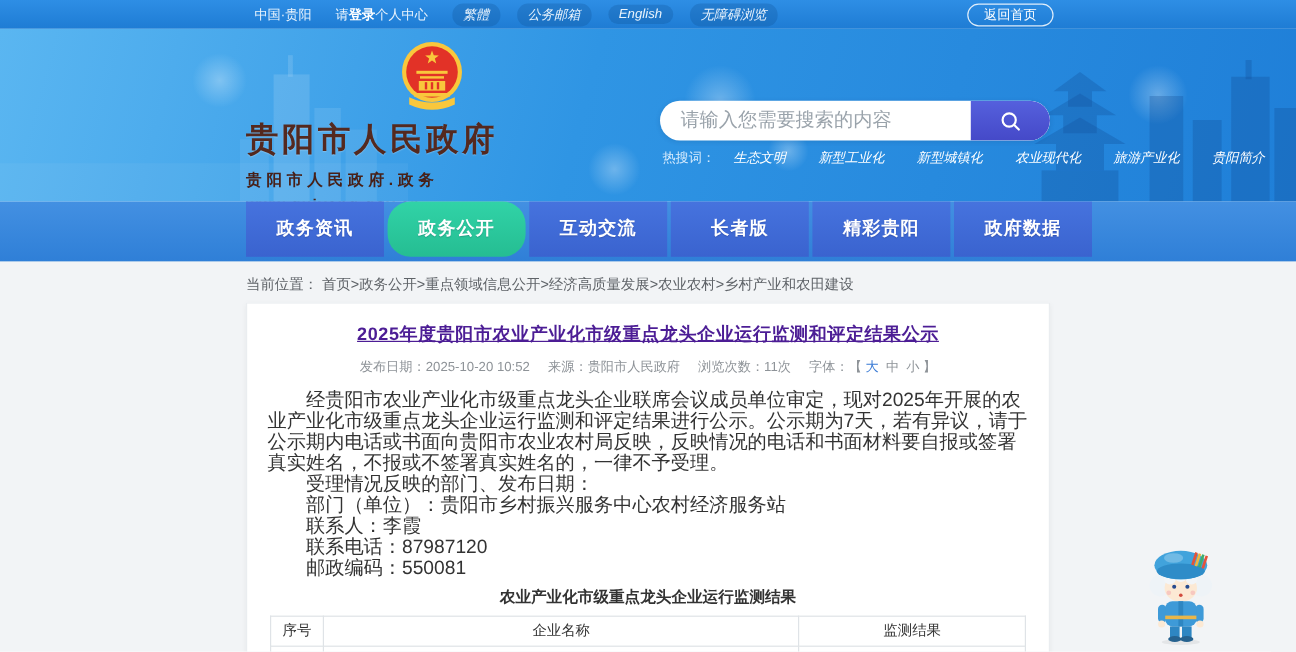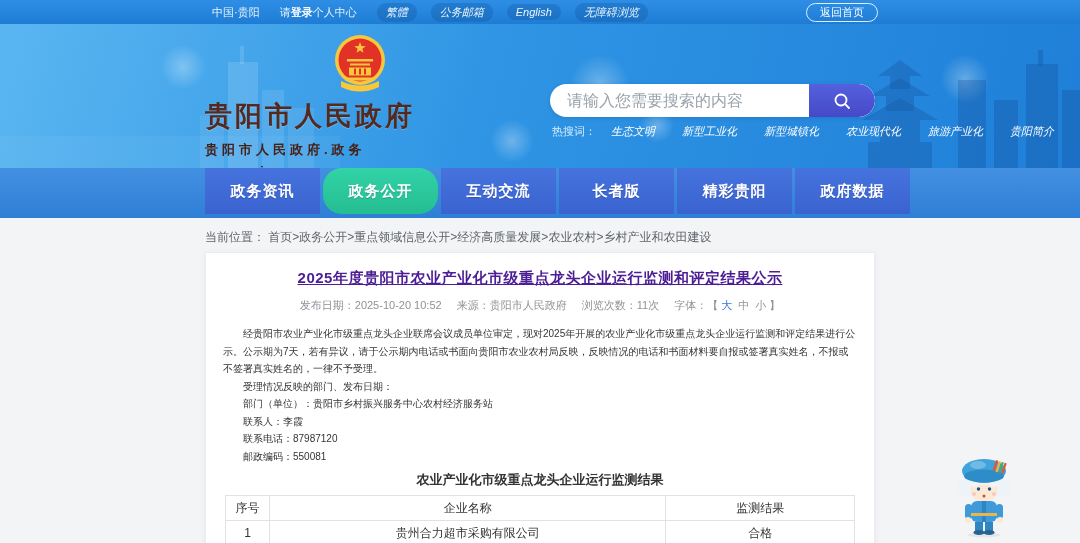--- a/index.html
+++ b/index.html
@@ -124,21 +124,21 @@
   .meta {
     text-align:center; font-size:11px; color:#8e9398; margin-top:10px;
     white-space:nowrap;
   }
   .m-group { margin:0 6px; }
   .fs { cursor:pointer; margin:0 3px; color:#8e9398; }
   .fs-active { color:#3a7bd5; }
 
   .art-body { margin-top:12px; }
   .para {
-    font-size:10px; color:#333; line-height:17.5px; text-indent:2em;
+    font-size:16px; color:#333; line-height:17.5px; text-indent:2em;
   }
 
   .table-title {
     text-align:center; font-size:13px; font-weight:bold; color:#333; margin-top:6px;
   }
   table.results {
     width:630px; margin:6px auto 0; border-collapse:collapse;
     font-size:12px; color:#333;
   }
   table.results th, table.results td {

